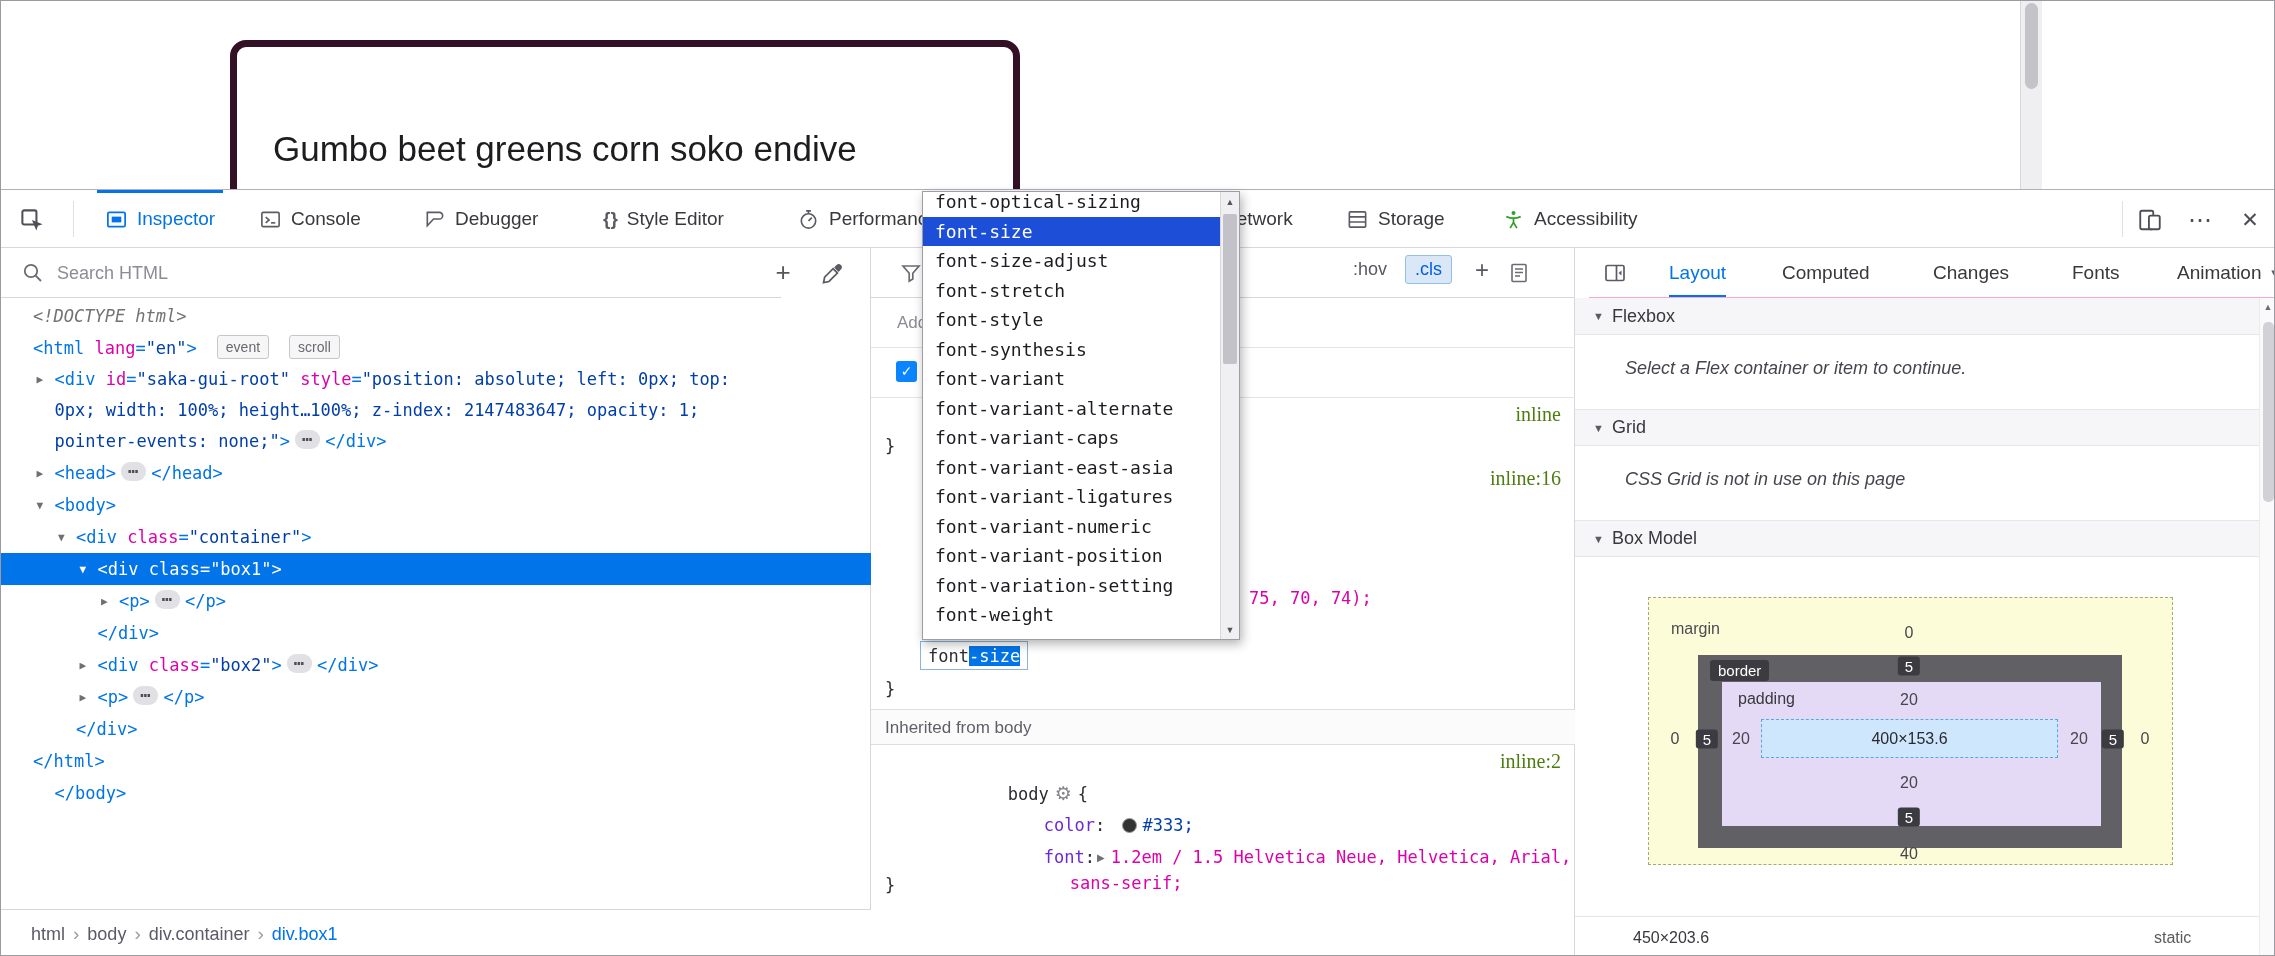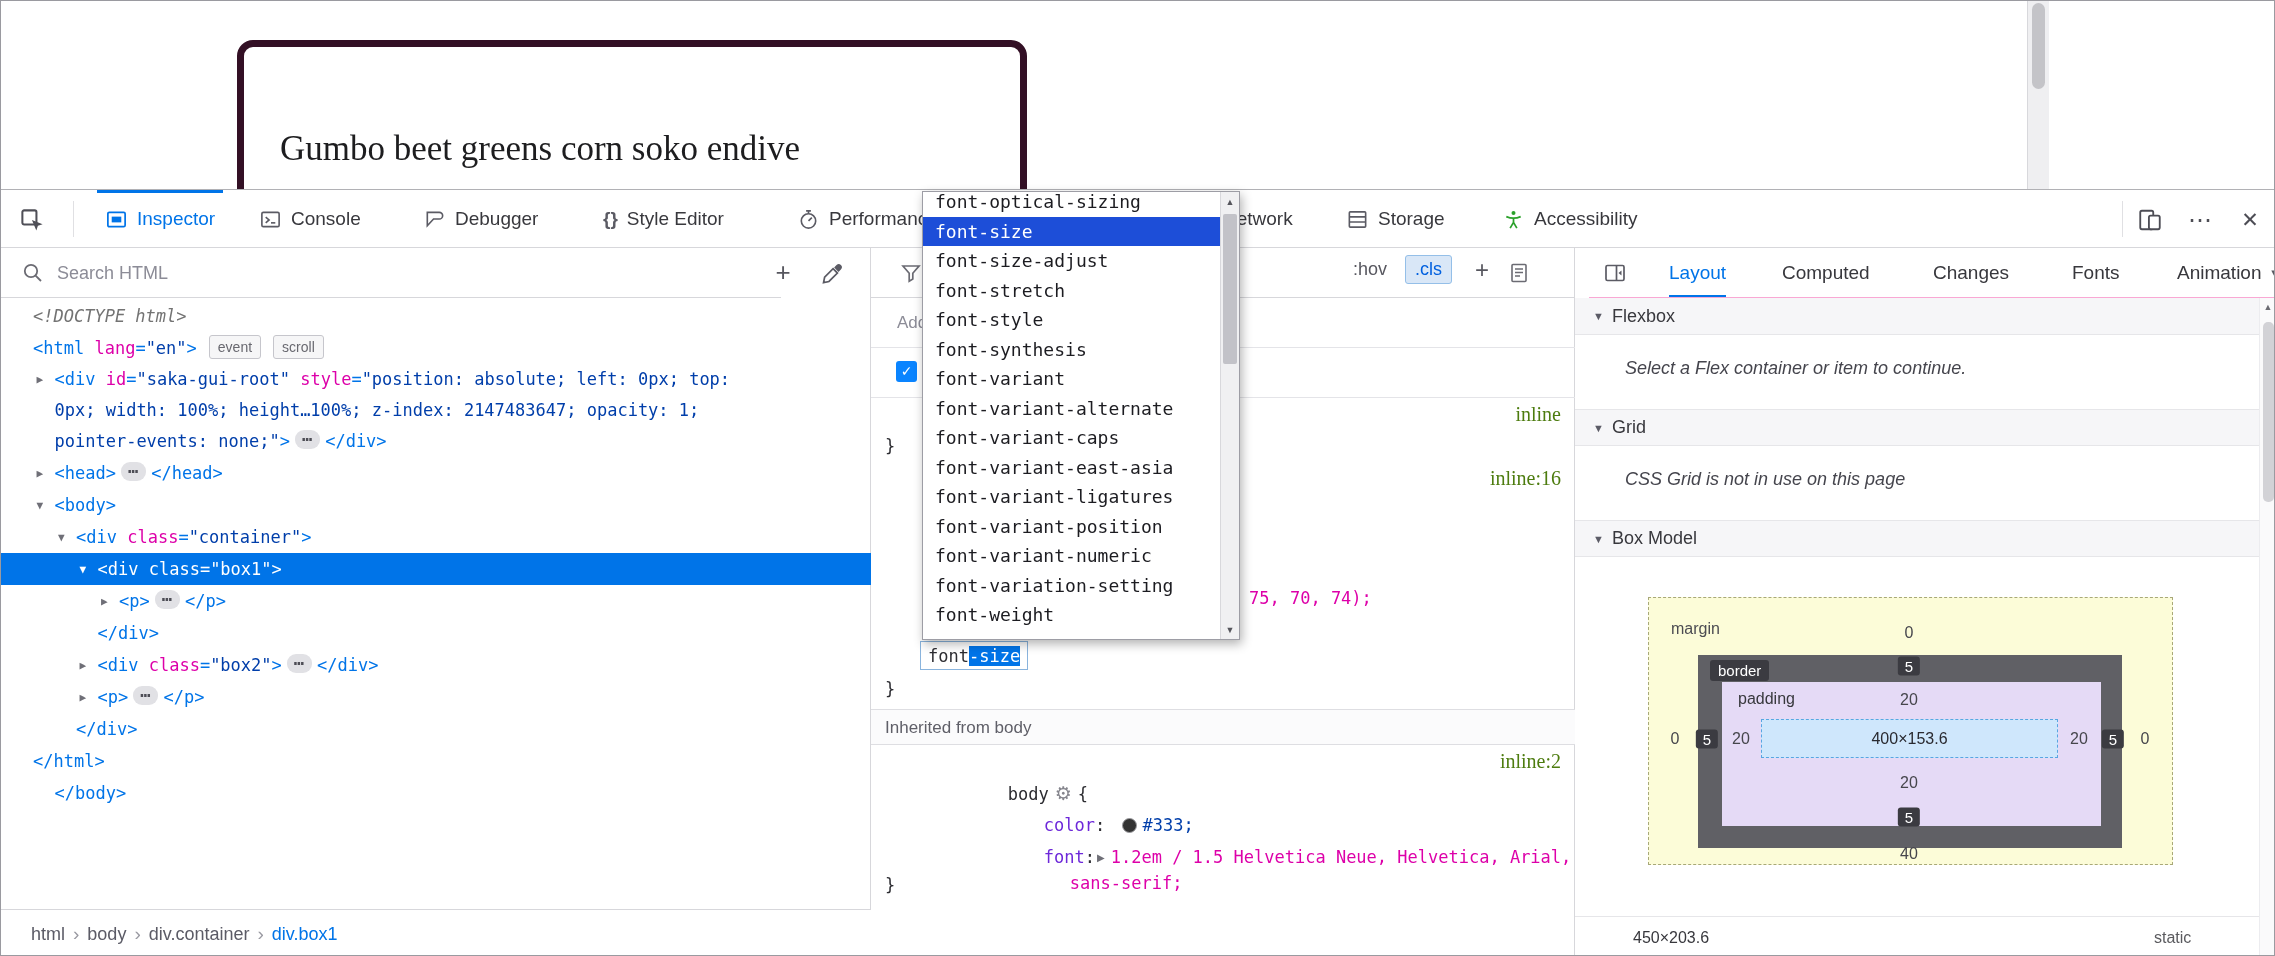--- a/index.html
+++ b/index.html
@@ -1,21 +1,21 @@
 <!DOCTYPE html>
 <html><head>
 <meta charset="utf-8">
 <style>
   html,body{margin:0;padding:0;background:#e8e8e8;}
   *{box-sizing:border-box;}
   .screen{position:relative;width:2275px;height:956px;background:#fff;overflow:hidden;
     font-family:"Liberation Sans",sans-serif;color:#38383d;border:1px solid #9a9aa0;}
 
   
-  .page{position:absolute;left:11px;top:0;width:2037px;height:188px;background:#fff;overflow:hidden;font-family:Liberation Serif, serif;}
+  .page{position:absolute;left:4px;top:0;width:2037px;height:188px;background:#fff;overflow:hidden;}
   .demo-box{position:absolute;left:225px;top:39px;width:790px;height:245px;
     border:7px solid #331025;border-radius:16px;background:#fff;}
   .page-heading{position:absolute;left:268px;top:128px;font-size:35px;color:#1d1d1f;white-space:nowrap;}
   .page-scroll{position:absolute;right:0;top:0;width:22px;height:188px;background:#efeff1;border-left:1px solid #d8d8dc;}
   .page-scroll .thumb{position:absolute;left:4px;top:2px;width:13px;height:86px;background:#c4c4c8;border-radius:7px;}
 
   
   .devtools{position:absolute;left:0;top:188px;width:2275px;height:768px;background:#fff;border-top:1px solid #b1b1b5;}
   .tabbar{position:absolute;left:0;top:0;width:2275px;height:58px;background:#fff;border-bottom:1px solid #d7d7db;}
   .tool-btn{position:absolute;top:13px;width:34px;height:34px;display:flex;align-items:center;justify-content:center;}
@@ -41,21 +41,21 @@
   .lp-tree{position:absolute;left:0;top:50px;width:870px;height:611px;overflow:hidden;font-size:17px;padding-top:2px;}
   .mk-row{height:32px;line-height:32px;white-space:pre;font-family:"DejaVu Sans Mono","Liberation Mono",monospace;}
   .mk-row.wrap{height:auto;line-height:31px;white-space:pre-wrap;padding-right:115px;word-break:break-word;}
   .mk-row.sel{background:#0074e8;}
   .mk-row.sel span{color:#fff !important;}
   .twisty{display:inline-block;width:18px;margin-left:-18px;font-size:11px;color:#6f6f77;vertical-align:2px;}
   .seg-g{color:#737373;font-style:italic;}
   .seg-t{color:#0074e8;}
   .seg-a{color:#dd00a9;}
   .seg-v{color:#003eaa;}
-  .seg-b{display:inline-block;margin-left:12px;padding:0 8px;border:1px solid #c6c6cc;border-radius:3px;background:#f6f6f7;
+  .seg-b{display:inline-block;margin-left:20px;padding:0 8px;border:1px solid #c6c6cc;border-radius:3px;background:#f6f6f7;
     color:#696970;font-family:"Liberation Sans",sans-serif;font-size:14px;line-height:22px;vertical-align:2px;}
   .seg-d{display:inline-block;margin:0 5px;padding:0 7px;border-radius:9px;background:#e1e1e5;color:#4d4d55;
     font-weight:bold;line-height:19px;vertical-align:2px;letter-spacing:1px;}
   .lp-crumbs{position:absolute;left:0;top:661px;width:870px;height:49px;border-top:1px solid #d7d7db;background:#fff;
     display:flex;align-items:center;padding-left:22px;font-size:18px;}
   .crumb{color:#5b5b66;padding:0 8px;}
   .crumb.active{color:#0074e8;}
   .crumb-sep{color:#9a9aa2;font-size:19px;}
 
   
@@ -429,22 +429,22 @@
           <div class="ac-item selected">font-size</div>
           <div class="ac-item">font-size-adjust</div>
           <div class="ac-item">font-stretch</div>
           <div class="ac-item">font-style</div>
           <div class="ac-item">font-synthesis</div>
           <div class="ac-item">font-variant</div>
           <div class="ac-item">font-variant-alternate</div>
           <div class="ac-item">font-variant-caps</div>
           <div class="ac-item">font-variant-east-asia</div>
           <div class="ac-item">font-variant-ligatures</div>
+          <div class="ac-item">font-variant-numeric</div>
           <div class="ac-item">font-variant-position</div>
-          <div class="ac-item">font-variant-numeric</div>
           <div class="ac-item">font-variation-setting</div>
           <div class="ac-item">font-weight</div>
         </div>
       <div class="ac-scroll">
         <span class="ac-btn up">▲</span>
         <span class="ac-thumb"></span>
         <span class="ac-btn down">▼</span>
       </div>
     </div>
 

